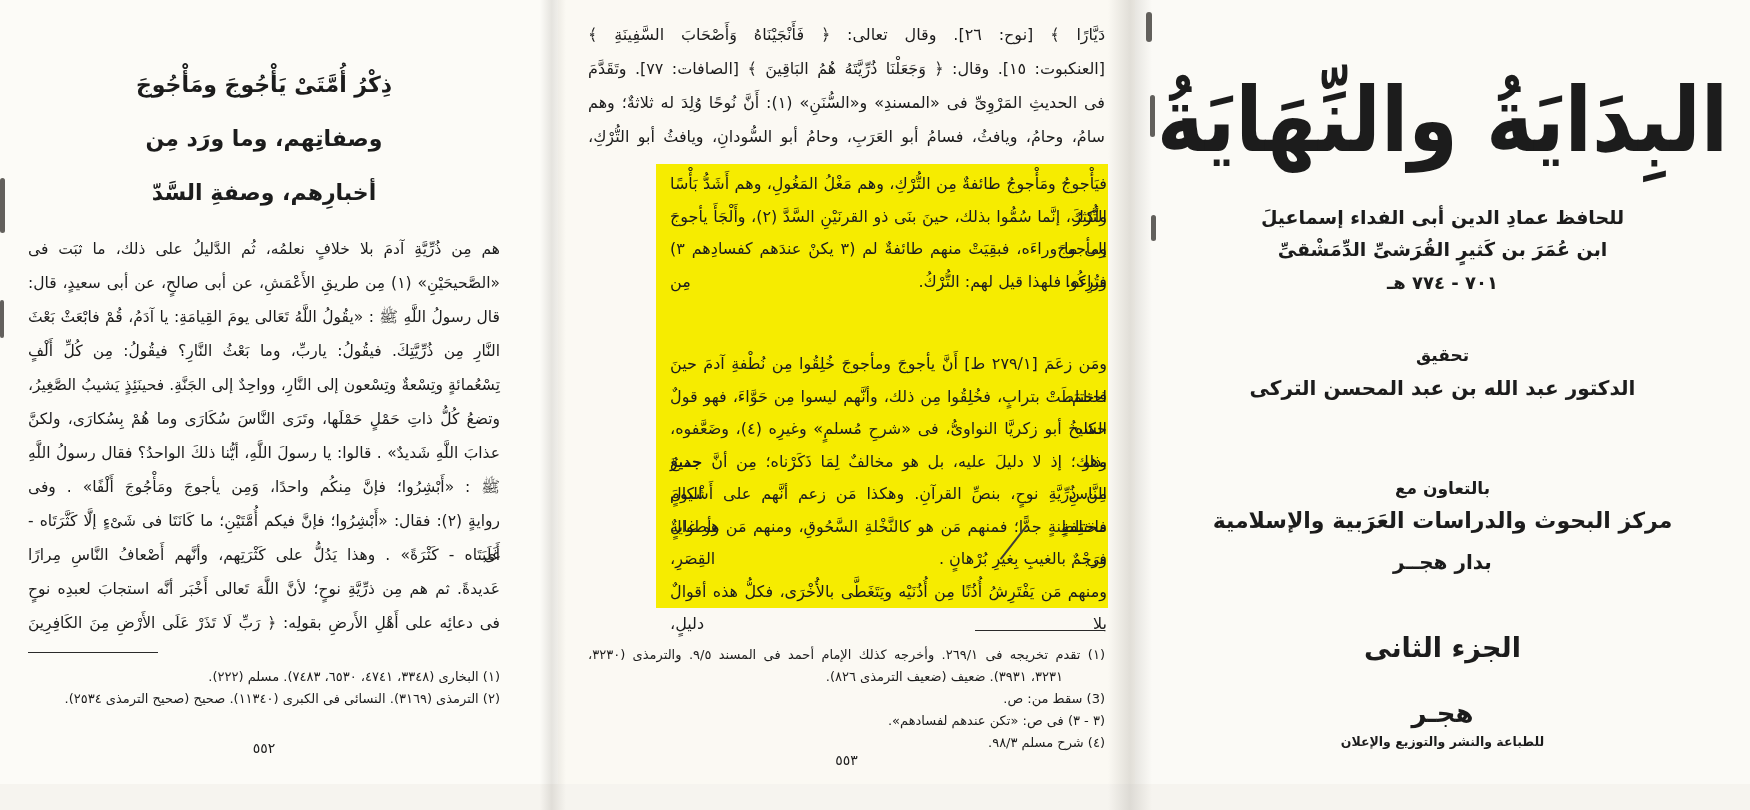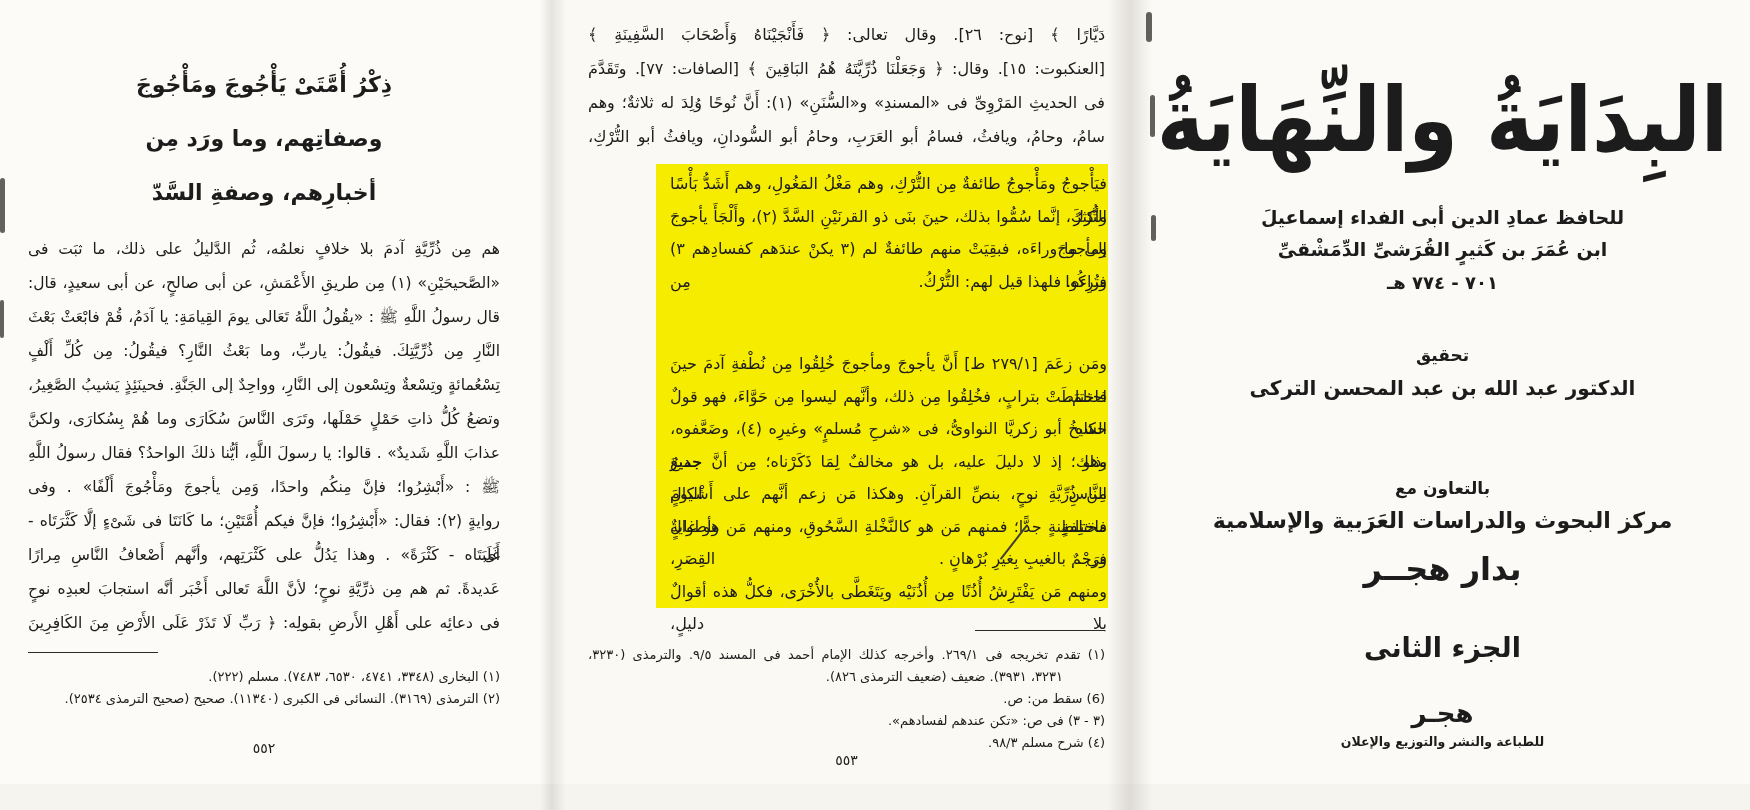--- a/index.html
+++ b/index.html
@@ -40,21 +40,21 @@
   .pen-mark{position:absolute;width:2px;height:44px;background:#3f3d38;transform:rotate(38deg);border-radius:2px;}
 
   
   .tp{position:absolute;left:0;width:100%;text-align:center;}
   #tp-title{top:42px;font-size:80px;font-weight:bold;line-height:158px;transform:scaleY(1.12);}
   .tp-author{font-size:19px;font-weight:bold;}
   #tp-dates{top:272px;font-size:18px;font-weight:bold;}
   .tp-small{font-size:17px;font-weight:bold;}
   #tp-editor{top:376px;font-size:20px;font-weight:bold;}
   #tp-center{top:508px;font-size:22px;font-weight:bold;}
-  #tp-dar{top:550px;font-size:32px;font-weight:bold;}
+  #tp-dar{top:550px;font-size:20px;font-weight:bold;}
   #tp-volume{top:632px;font-size:27px;font-weight:bold;}
   #tp-hajr{top:698px;font-size:26px;font-weight:900;}
   #tp-tagline{top:734px;font-size:12.5px;font-weight:bold;}
 </style>
 </head>
 <body>
 
 <div id="canvas">
 
   <div class="page" id="left-page">
@@ -116,21 +116,21 @@
       <div class="ln r bl">ورَجْمٌ بالغيبِ بِغيرِ بُرْهانٍ .</div>
       <div class="ln j bl">ومنهم مَن يَفْتَرِشُ أُذُنًا مِن أُذُنَيْه ويَتَغَطَّى بالأُخْرَى، فكلُّ هذه أقوالٌ بلا دليلٍ،</div>
     </div>
 
     <div class="pen-mark" style="left:455px;top:520px;"></div>
 
     <div class="fsep" style="position:absolute;left:417px;top:630px;width:130px;"></div>
     <div class="mp-col" style="top:644px;">
       <div class="ln j fn">(١) تقدم تخريجه فى ٢٦٩/١. وأخرجه كذلك الإمام أحمد فى المسند ٩/٥. والترمذى (٣٢٣٠،</div>
       <div class="ln r fn" style="padding-right:42px;">٣٢٣١، ٣٩٣١). ضعيف (ضعيف الترمذى ٨٢٦).</div>
-      <div class="ln r fn">(6) سقط من: ص.</div>
+      <div class="ln r fn">(3) سقط من: ص.</div>
       <div class="ln r fn">(٣ - ٣) فى ص: «تكن عندهم لفسادهم».</div>
       <div class="ln r fn">(٤) شرح مسلم ٩٨/٣.</div>
     </div>
     <div class="mp-col" style="top:752px;">
       <div class="ln c pgnum">٥٥٣</div>
     </div>
   </div>
 
   <div class="page" id="title-page">
     <div class="tp ln" id="tp-title">البِدَايَةُ والنِّهَايَةُ</div>

